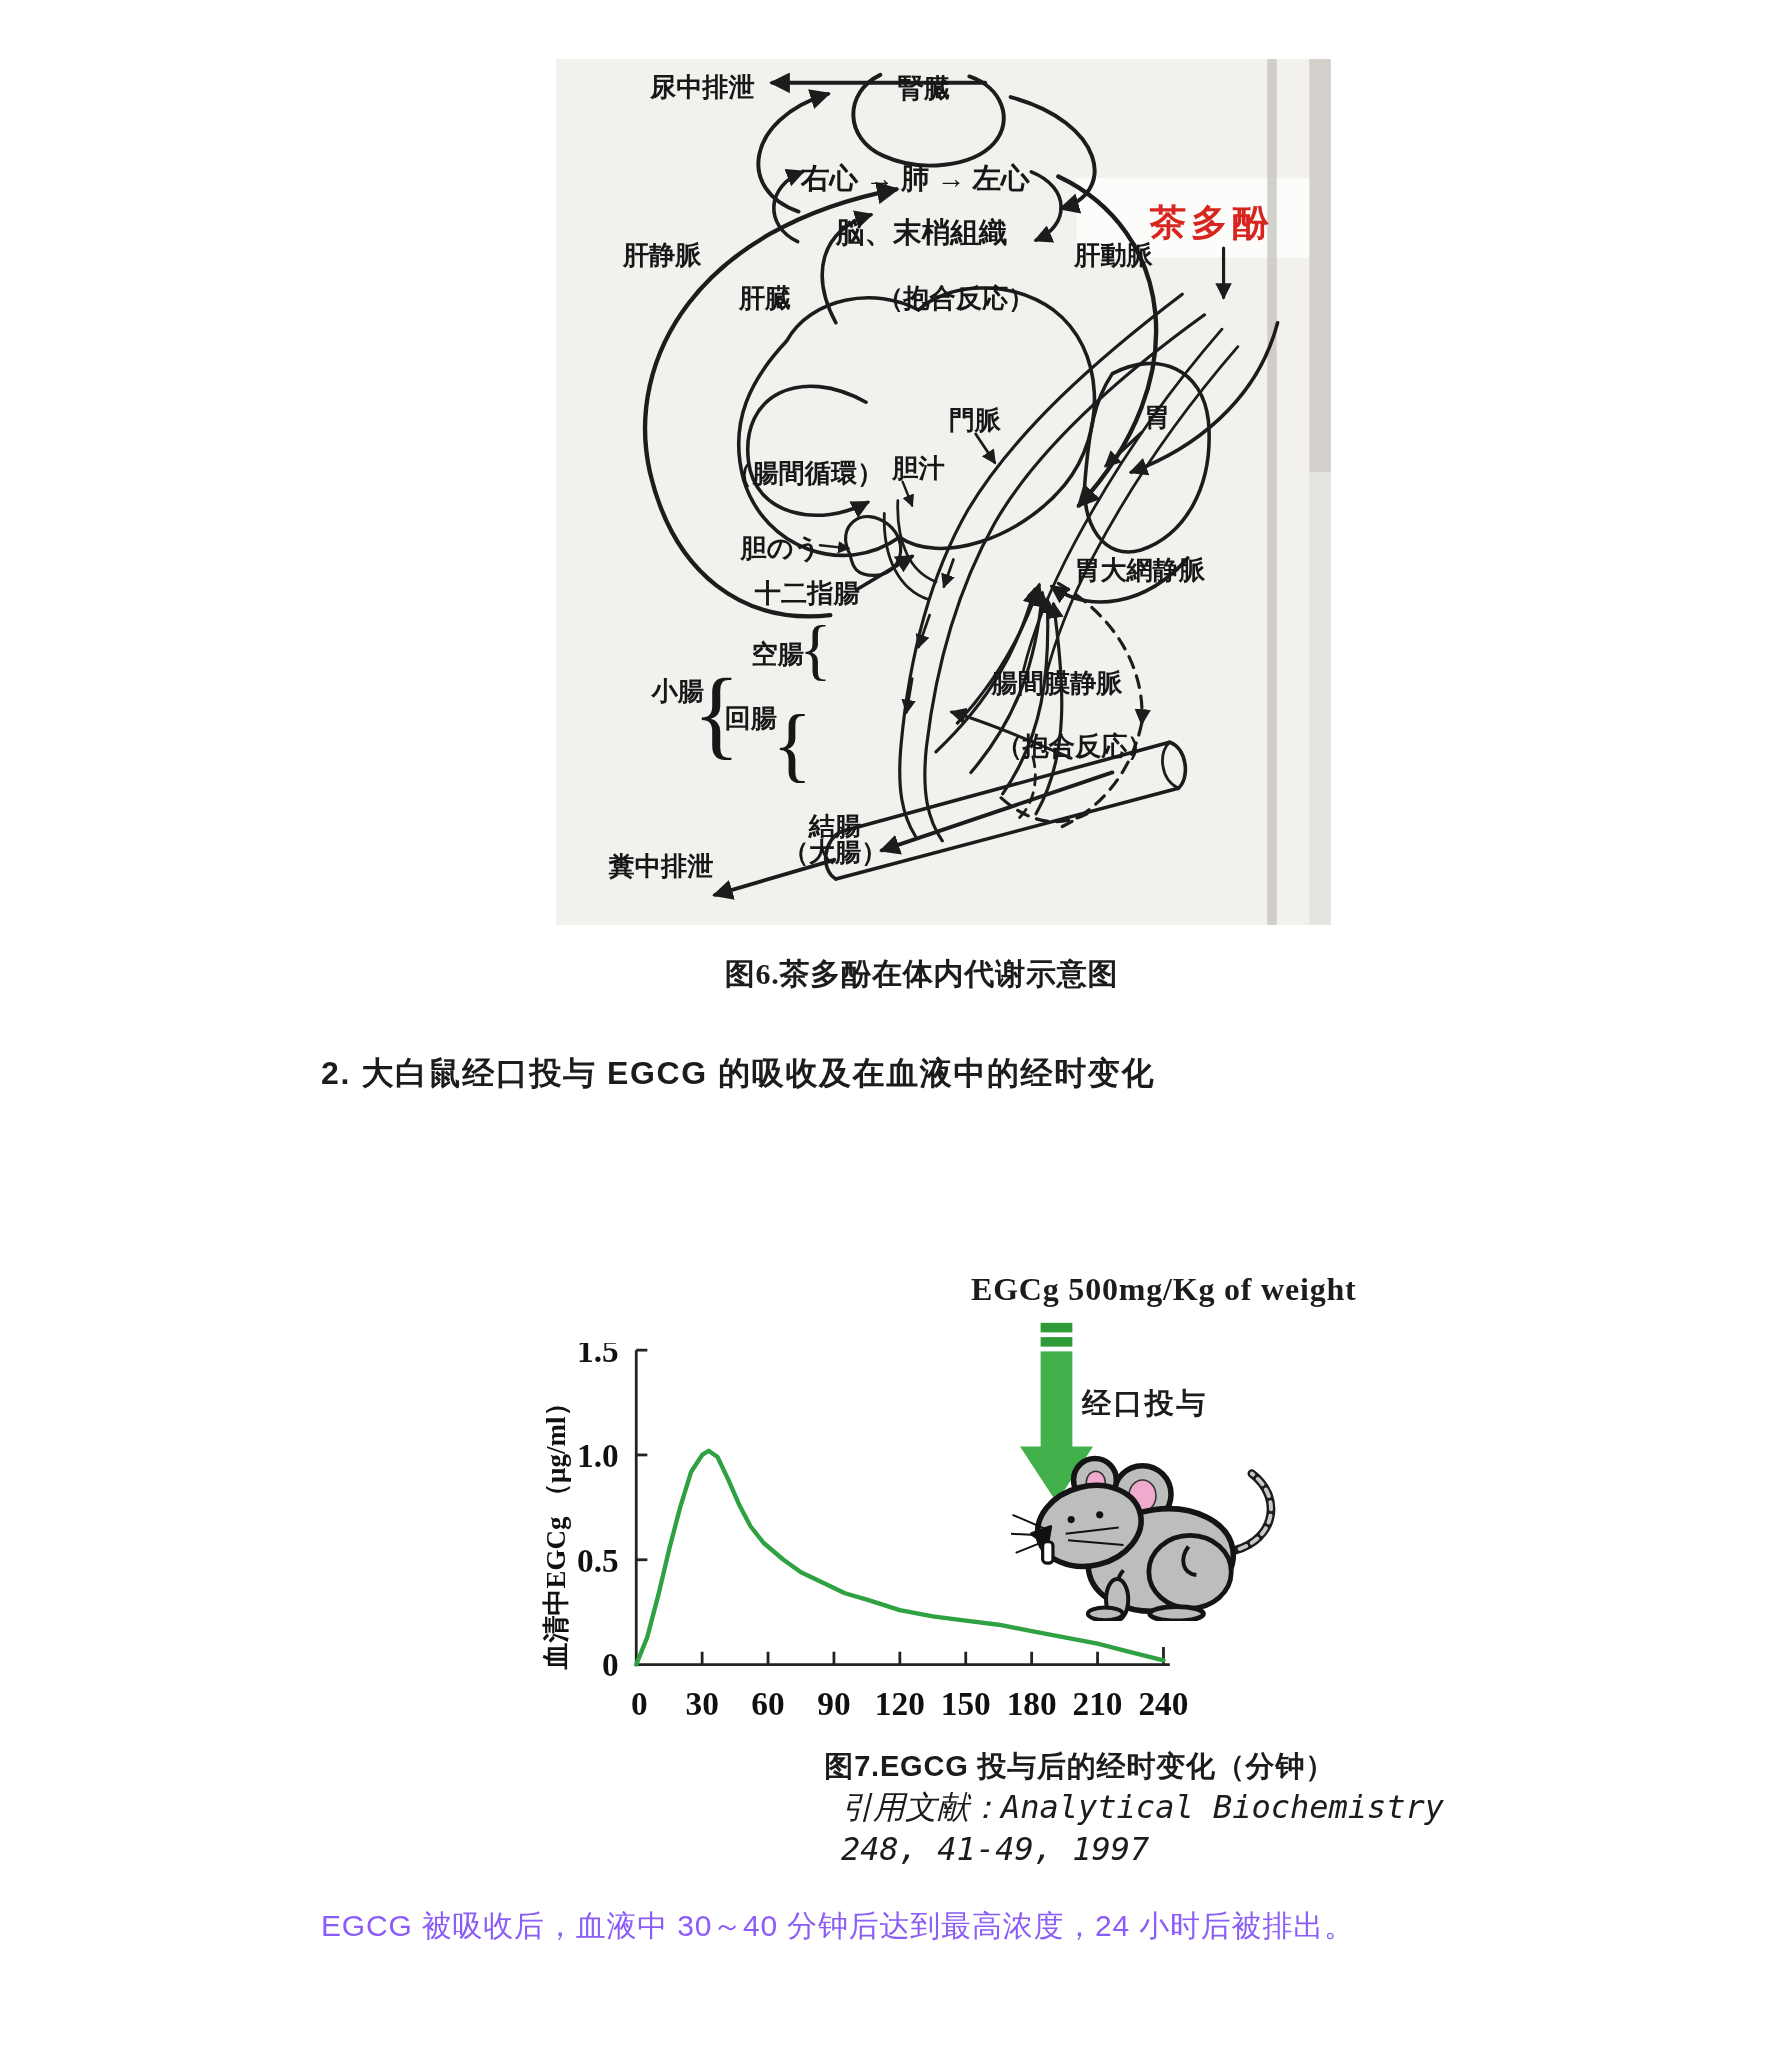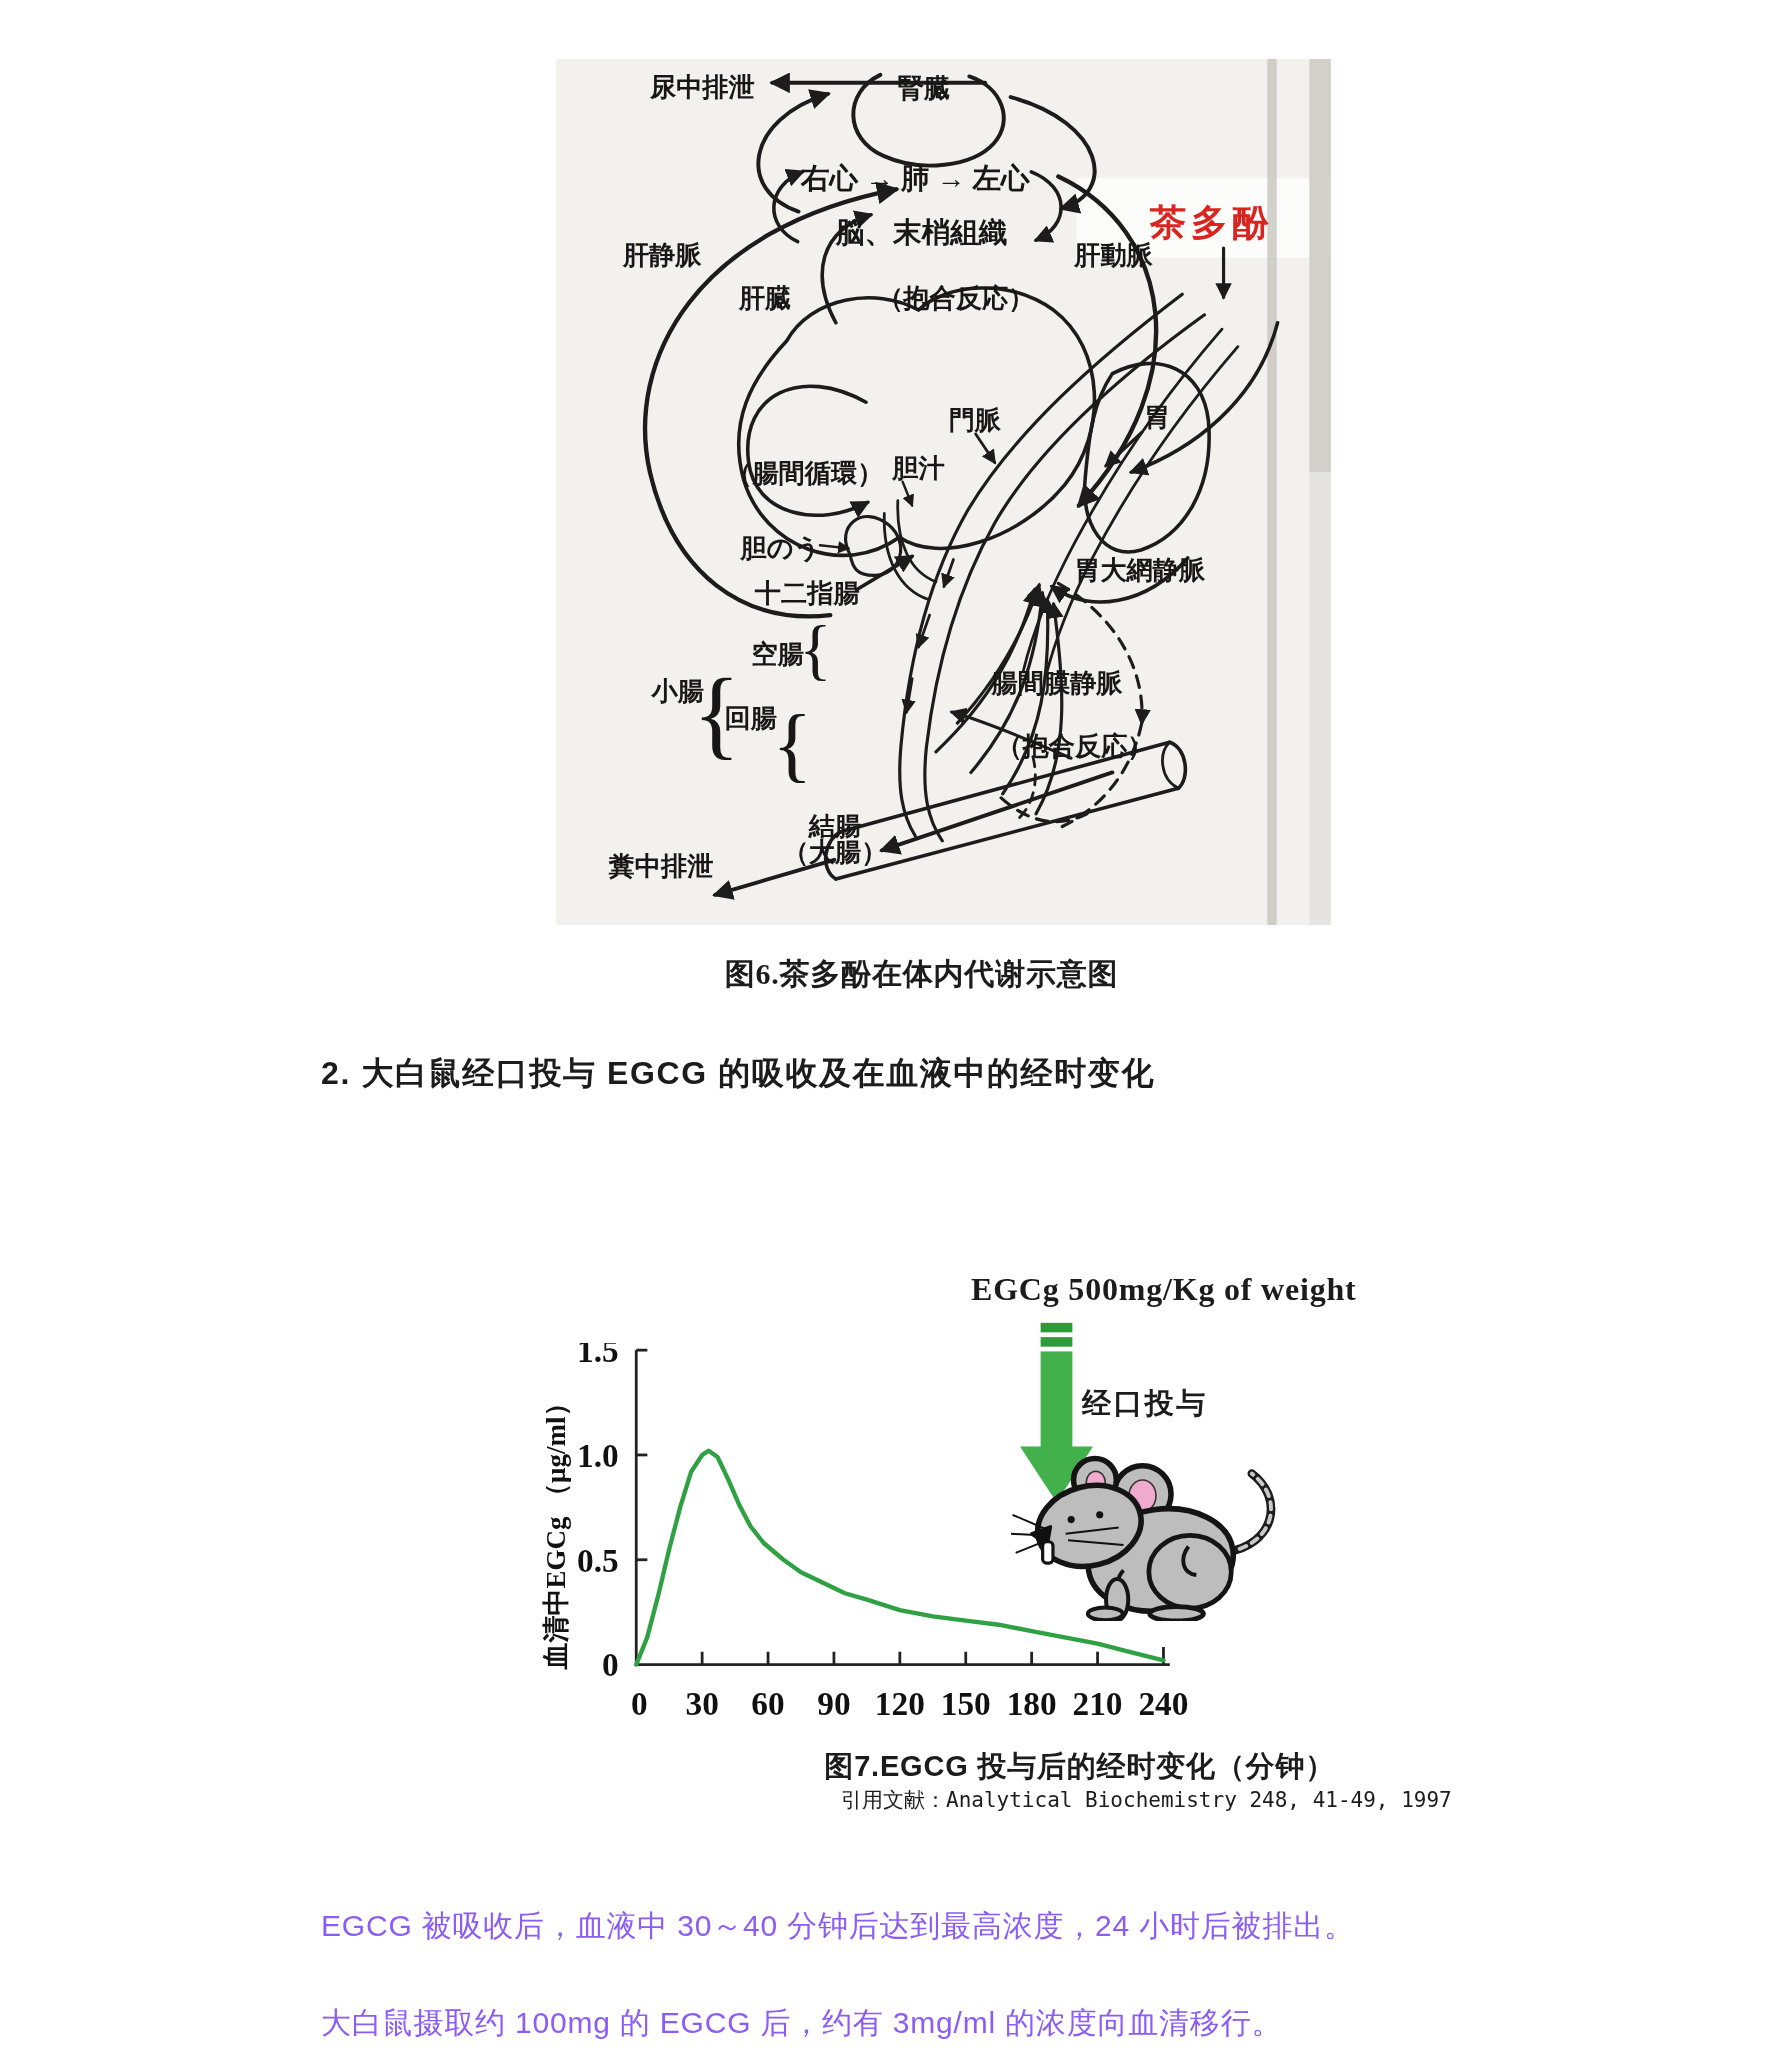--- a/index.html
+++ b/index.html
@@ -10,21 +10,21 @@
   .scan{left:556px;top:59px;width:775px;height:866px;}
   .fig6-caption{left:556px;top:954px;width:731px;text-align:center;
                 font-size:30px;font-weight:bold;font-family:"Liberation Serif",serif;letter-spacing:0.8px;}
   .section-heading{left:321px;top:1052px;font-size:32px;font-weight:bold;letter-spacing:1.6px;}
   
   .dose-label{left:971px;top:1271px;font-size:32px;font-weight:bold;
               font-family:"Liberation Serif",serif;letter-spacing:0.8px;}
   .oral-label{left:1082px;top:1384px;font-size:29px;font-weight:bold;letter-spacing:2.4px;}
   .fig7-caption{left:509px;top:1747px;width:826px;text-align:right;
                 font-size:29px;font-weight:bold;letter-spacing:0.8px;}
-  .citation{left:841px;top:1786px;font-size:21px;
+  .citation{left:841px;top:1786px;font-size:32px;font-style:italic;
             font-family:"DejaVu Sans Mono",monospace;}
   .body-line{font-size:30px;letter-spacing:0.8px;color:#8b5cf6;}
   .p1{left:321px;top:1906px;}
   .p2{left:321px;top:2003px;}
   svg text{font-family:"Liberation Serif",serif;}
   .dlabel{font-size:33px;font-weight:600;fill:#171717;}
   .dlabel-mid{font-size:36px;font-weight:600;fill:#171717;}
   .brace{font-weight:400;fill:#171717;}
   .tick-label{font-size:42px;font-weight:bold;fill:#111;}
   .ylab{font-size:34px;font-weight:bold;fill:#111;}
@@ -207,16 +207,15 @@
     <text class="tick-label" x="575" y="468" text-anchor="middle">150</text>
     <text class="tick-label" x="658" y="468" text-anchor="middle">180</text>
     <text class="tick-label" x="741" y="468" text-anchor="middle">210</text>
     <text class="tick-label" x="824" y="468" text-anchor="middle">240</text>
   </svg>
 
   <div class="abs fig7-caption">图7.EGCG 投与后的经时变化（分钟）</div>
   <div class="abs citation">引用文献：Analytical Biochemistry 248, 41-49, 1997</div>
 
   <div class="abs body-line p1">EGCG 被吸收后，血液中 30～40 分钟后达到最高浓度，24 小时后被排出。</div>
-  <div class="abs body-line p2">大白鼠摄取约 100mg 的 EGCG 后，约有 3mg/ml 的浓度向血清移行。</div>
 
 </div>
 
 
 </body></html>

